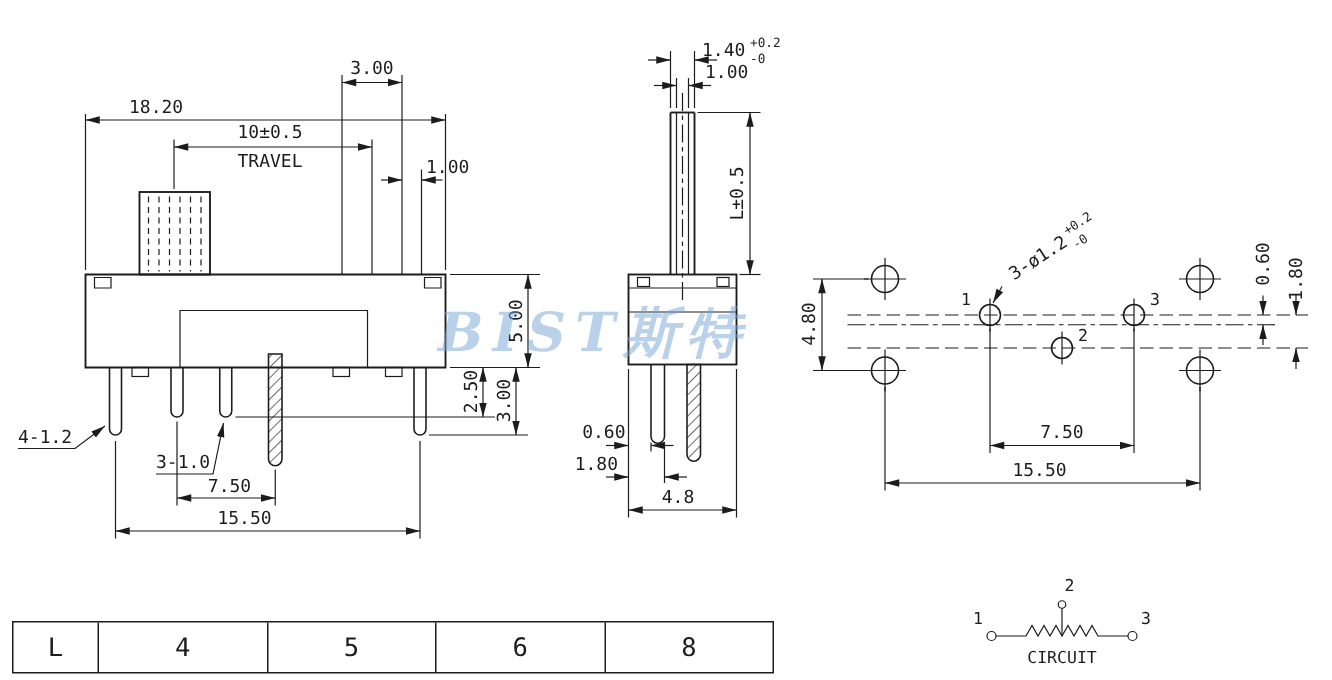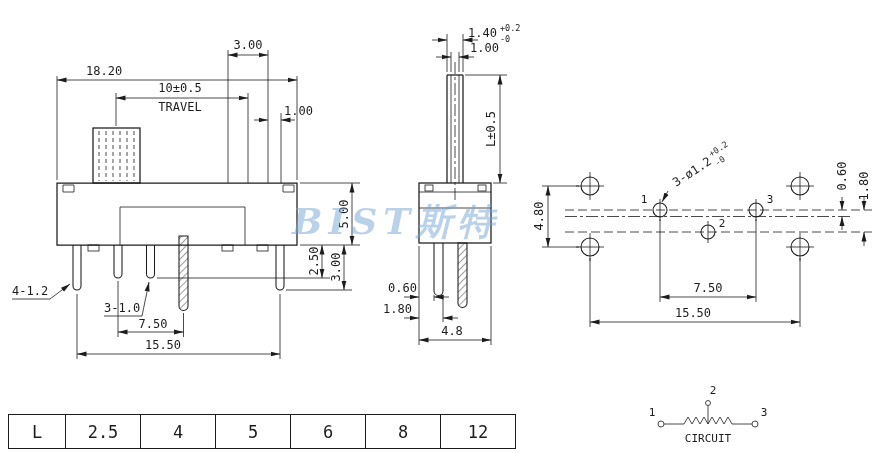--- a/index.html
+++ b/index.html
@@ -251,21 +251,19 @@
     <text class="md" x="652" y="416" text-anchor="middle">1</text>
     <text class="md" x="764" y="416" text-anchor="middle">3</text>
     <text class="md" x="708" y="442" text-anchor="middle">CIRCUIT</text>
   </g>
 </svg>
 
   <div class="watermark">BIST斯特</div>
 
   <div class="ltable">
     <div class="cell">L</div>
-    <div class="cell">2.5</div>
     <div class="cell">4</div>
     <div class="cell">5</div>
     <div class="cell">6</div>
     <div class="cell">8</div>
-    <div class="cell">12</div>
   </div>
 
 </div>
 
 </body></html>

